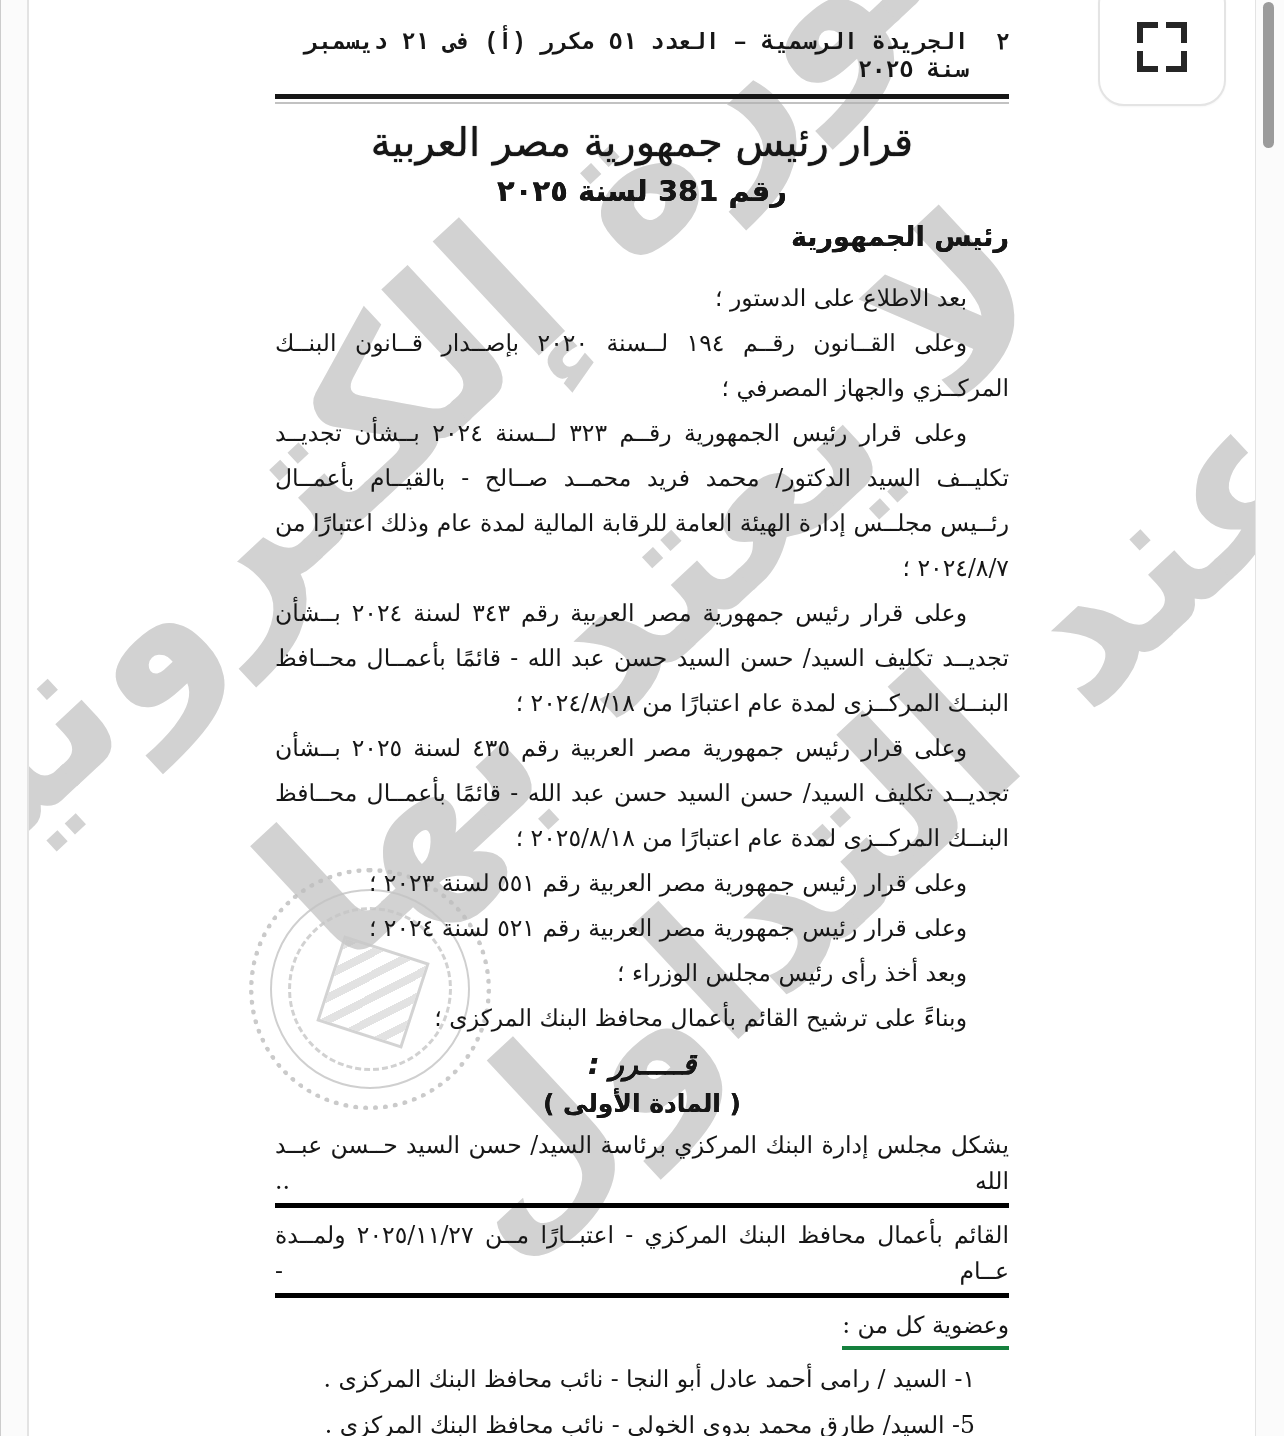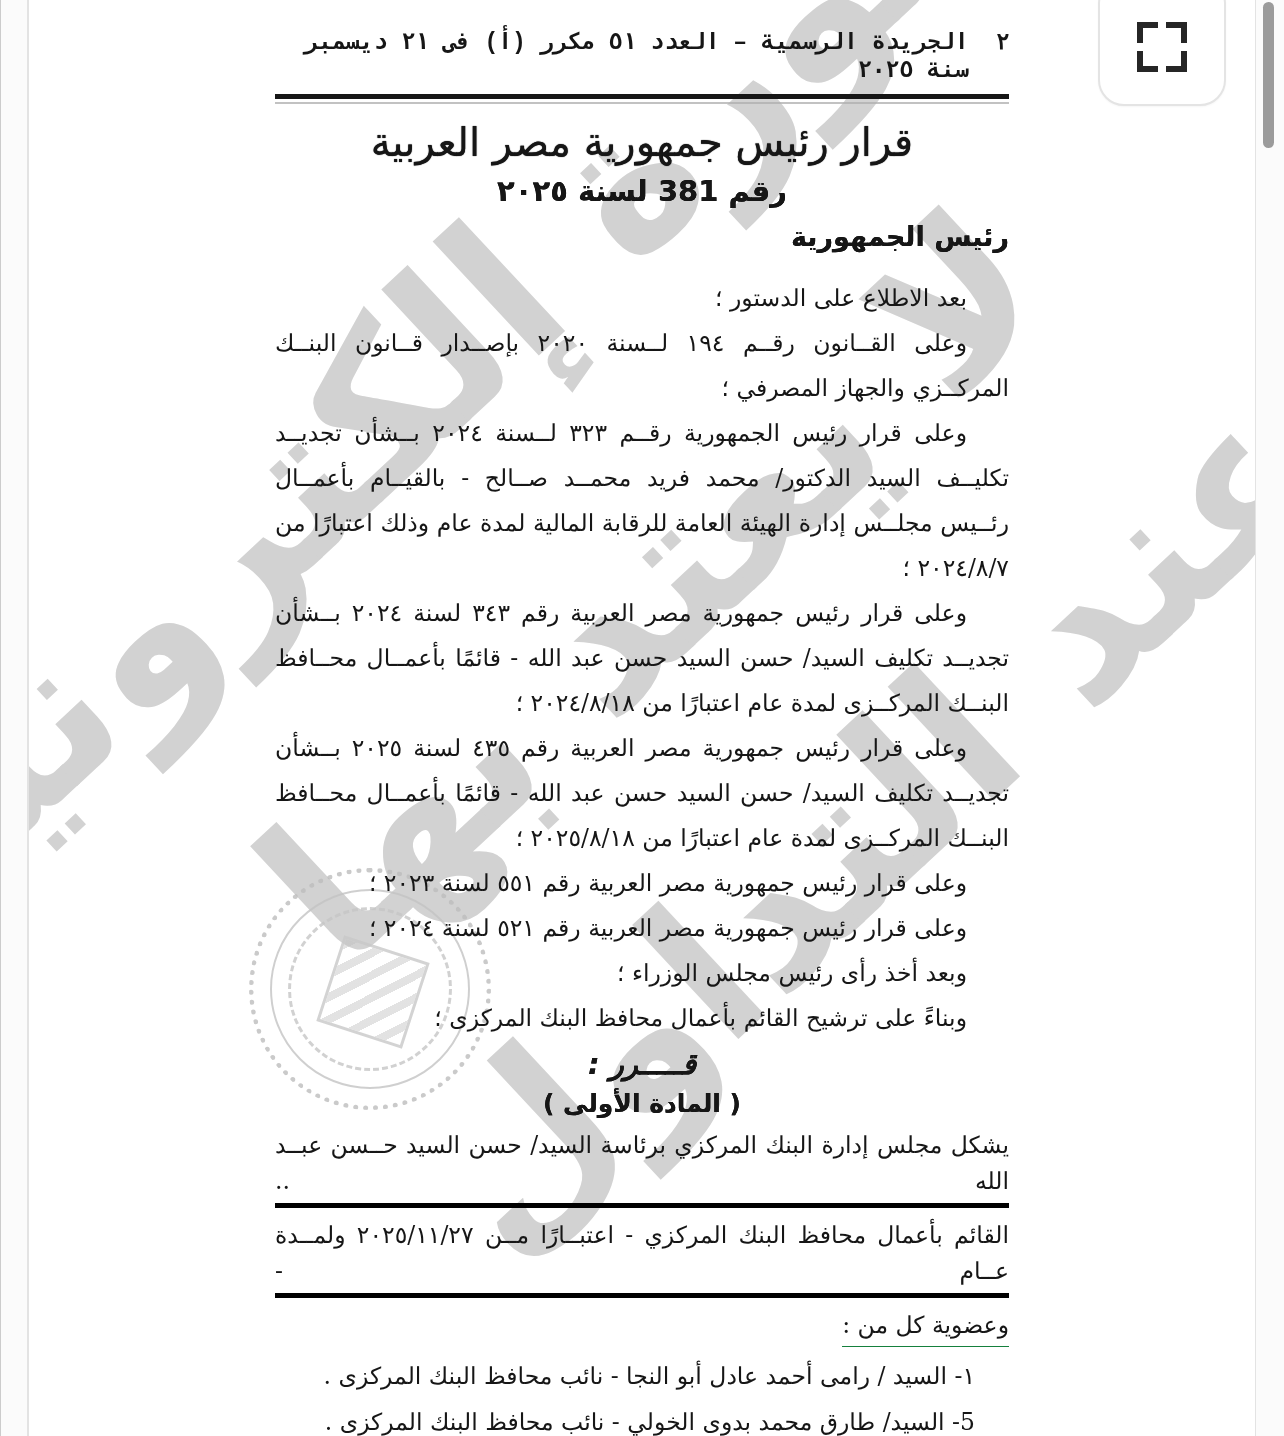--- a/index.html
+++ b/index.html
@@ -116,21 +116,21 @@
     font-size:25px;font-weight:700;text-shadow:0 0 .5px #000;
   }
   .u-line{
     margin-top:9px;font-size:23.5px;line-height:36px;
     text-align:justify;text-align-last:justify;
     border-bottom:5px solid #000000;padding-bottom:4px;
   }
   .u-short-wrap{margin-top:9px;text-align:right;}
   .u-short{
     display:inline-block;font-size:23.5px;line-height:36px;
-    border-bottom:1px solid #15803d;padding-bottom:3px;
+    border-bottom:4px solid #15803d;padding-bottom:3px;
   }
   .member{
     margin:0;font-size:23.5px;line-height:46px;
     text-align:right;text-indent:34px;
   }
   .members{margin-top:6px;}
 </style>
 </head>
 <body>
 

